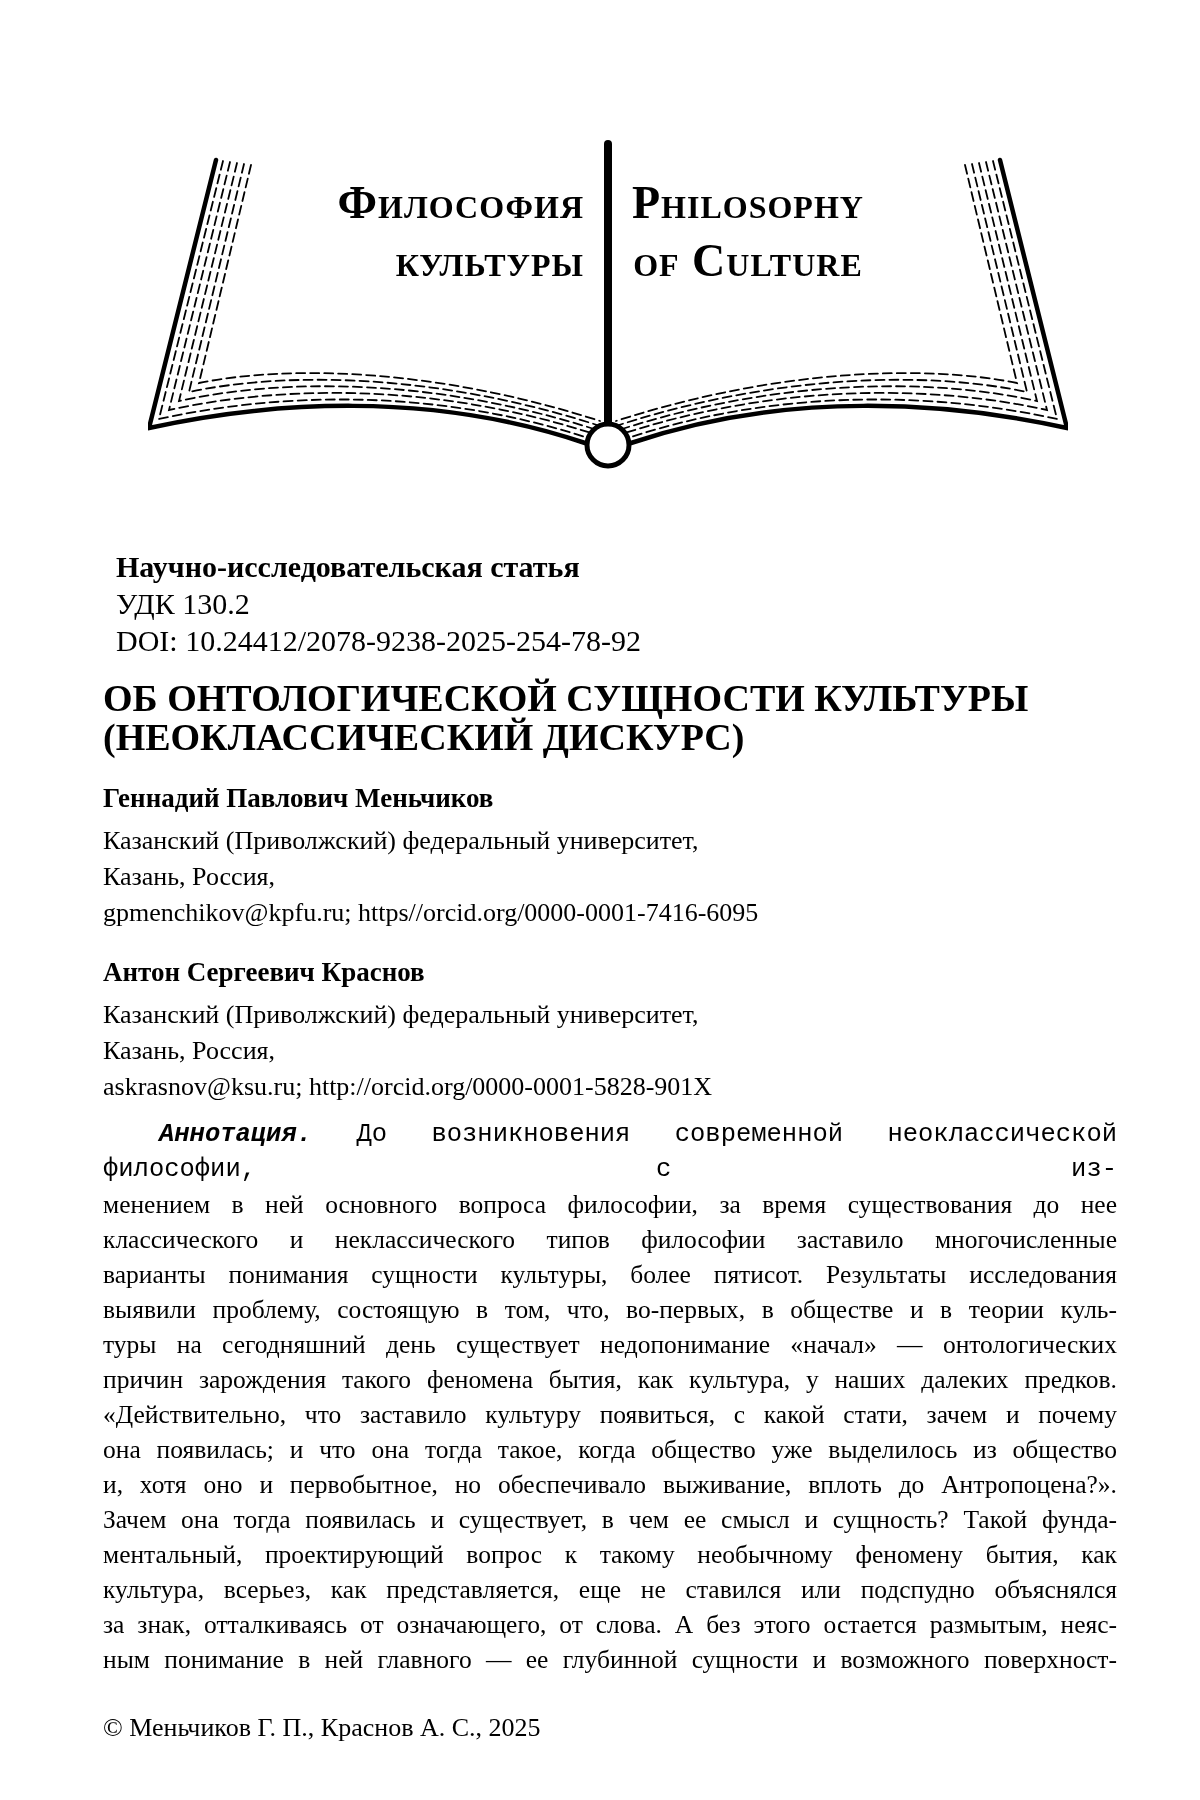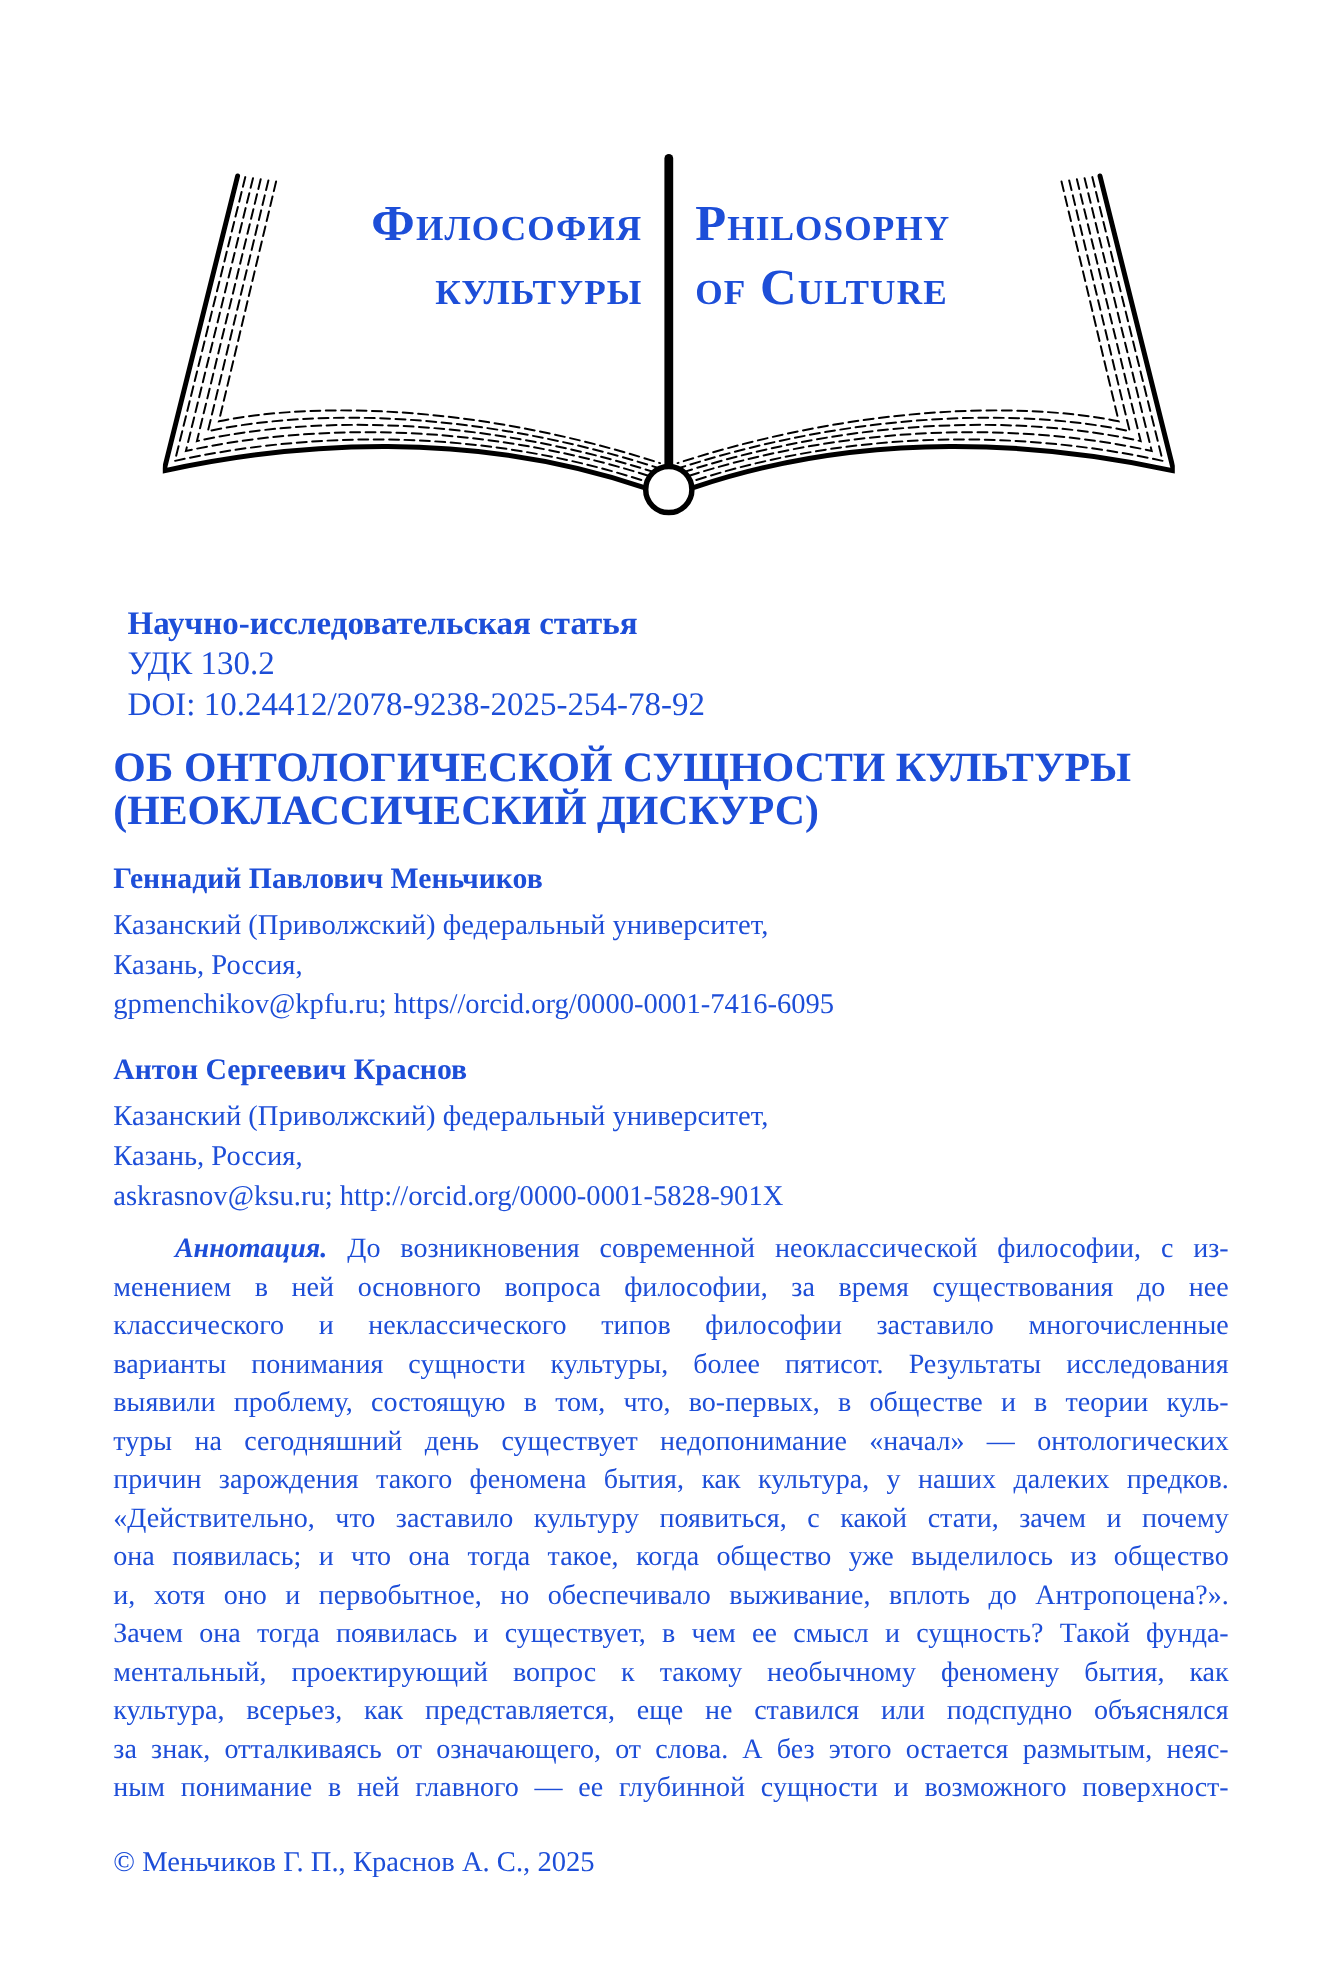--- a/index.html
+++ b/index.html
@@ -1,21 +1,21 @@
 <!DOCTYPE html>
 <html lang="ru"><head>
 <meta charset="utf-8">
 <style>
   html, body { margin: 0; padding: 0; background: #ffffff; }
   .page {
     position: relative;
     width: 1200px;
     height: 1800px;
     background: #ffffff;
-    color: #1d4ed8;
+    color: #000000;
     font-family: "Liberation Serif", "DejaVu Serif", serif;
     overflow: hidden;
   }
 
   
   .logo {
     position: absolute;
     top: 140px;
     left: 148px;
     width: 920px;
@@ -26,21 +26,21 @@
     position: absolute;
     top: 34px;
     font-size: 46px;
     font-weight: bold;
     font-variant: small-caps;
     letter-spacing: 1px;
     line-height: 58px;
     white-space: nowrap;
   }
   .logo-left  { right: 484px; text-align: right; }
-  .logo-right { left: 484px;  text-align: left; }
+  .logo-right { left: 484px;  text-align: center; }
 
   
   .content {
     position: absolute;
     top: 548px;
     left: 103px;
     width: 1014px;
   }
   .meta-line { font-size: 30px; line-height: 37px; margin-left: 13px; }
   .meta-bold { font-weight: bold; }
@@ -61,21 +61,21 @@
   .affiliation { margin-top: 8px; }
   .affiliation .aff-line { font-size: 26px; line-height: 36px; }
 
   .abstract { margin-top: 12px; }
   .abs-line {
     font-size: 25.5px;
     line-height: 35px;
     text-align: justify;
     text-align-last: justify;
   }
-  .abs-first { padding-left: 0; }
+  .abs-first { padding-left: 0; font-family: Liberation Mono, monospace; }
   .abs-first .indent { display: inline-block; width: 56px; }
   .abs-label { font-weight: bold; font-style: italic; }
 
   .footer-line {
     margin-top: 34px;
     font-size: 26px;
     line-height: 34px;
   }
 </style>
 </head>

